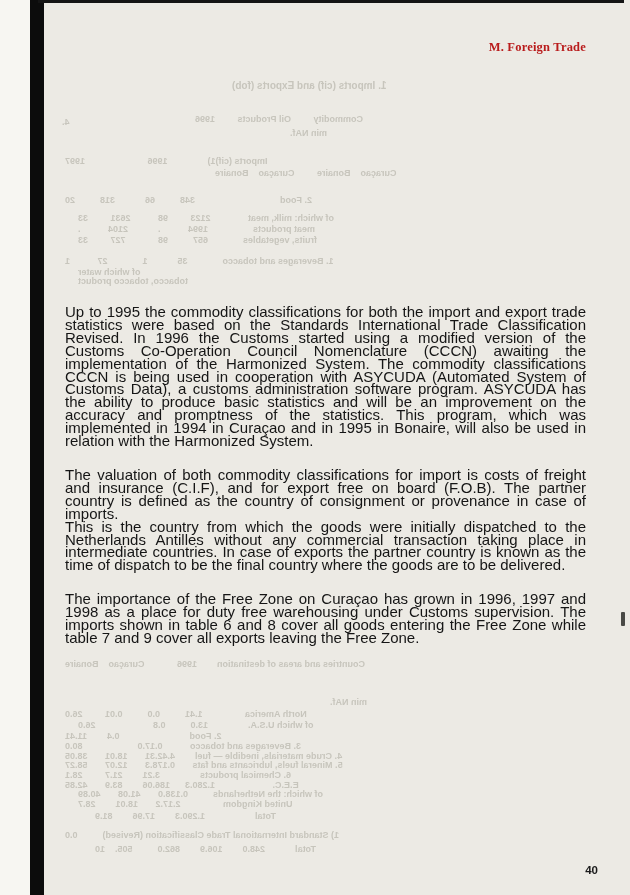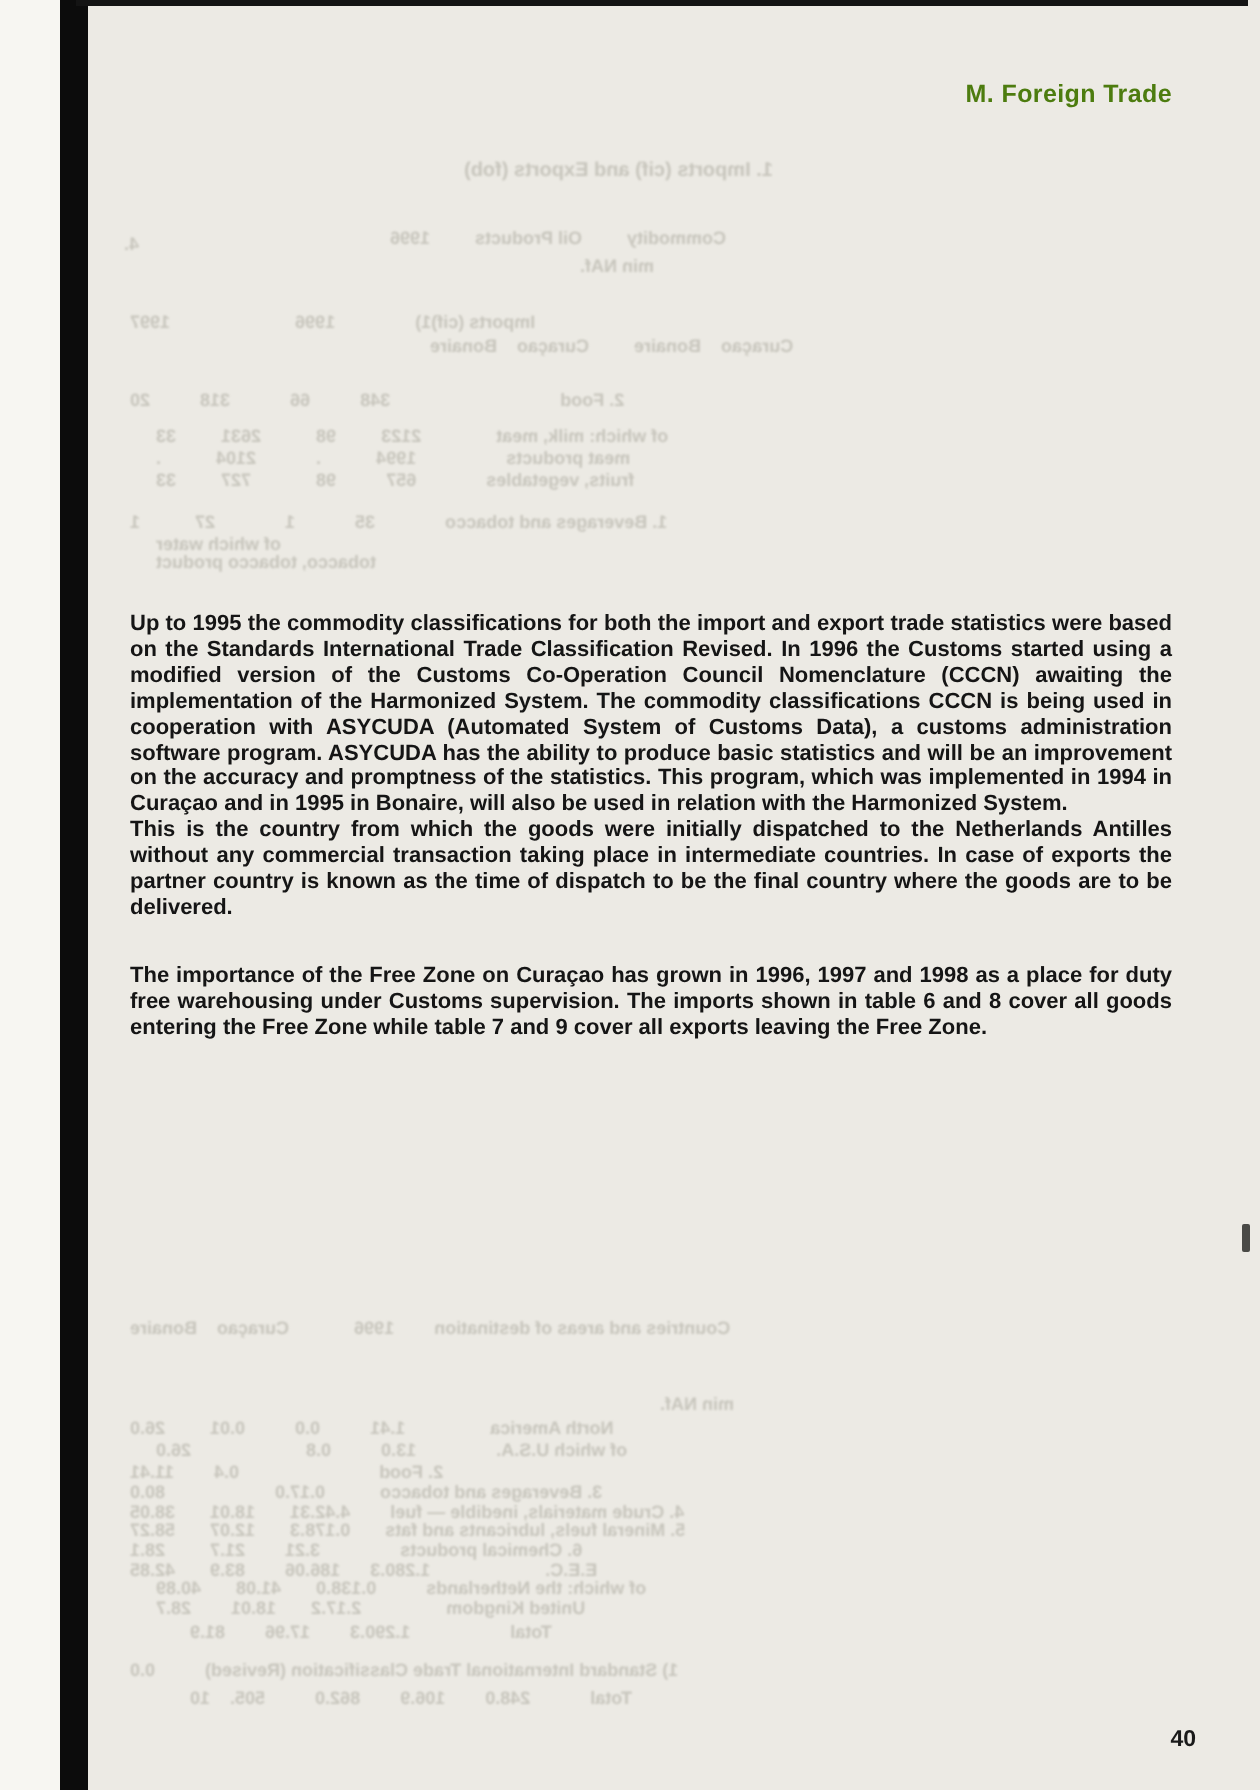--- a/index.html
+++ b/index.html
@@ -17,27 +17,28 @@
   .binding-bar {
     position:absolute; left:30px; top:0; width:14px; height:100%;
     background:#0c0c0c;
   }
   .top-edge {
     position:absolute; left:38px; top:0; width:586px; height:3px;
     background:#141414;
   }
   .header-title {
     position:absolute; top:40px; right:44px;
-    font-size:12.5px; font-weight:bold; color:#4d7c0f;
+    font-size:12.5px; font-weight:bold; color:#b91c1c;
     letter-spacing:0.2px;
+    font-family:Liberation Serif, serif;
   }
   .body-text {
     position:absolute; left:65px; top:306px; width:521px;
-    color:#151515; font-weight:bold;
-    font-size:11px; line-height:12.9px;
+    color:#151515; font-weight:normal;
+    font-size:15px; line-height:12.9px;
     text-align:justify;
   }
   .body-text p { margin:0; }
   .body-text p.gap { margin-top:21px; }
   .page-number {
     position:absolute; top:864px; right:32px;
     font-size:11.5px; font-weight:bold; color:#1a1a1a;
   }
   
   .ghost-line {
@@ -93,19 +94,20 @@
   <span class="ghost-line" style="left:78px;  top:789px;">of which: the Netherlands          0.138.0       41.08       40.89</span>
   <span class="ghost-line" style="left:78px;  top:799px;">United Kingdom                 2.17.2       18.01        28.7</span>
   <span class="ghost-line" style="left:95px;  top:811px;">Total                    1.290.3        17.96        81.9</span>
   <span class="ghost-line" style="left:65px;  top:830px;">1) Standard International Trade Classification (Revised)          0.0</span>
   <span class="ghost-line" style="left:95px;  top:844px;">Total            248.0        106.9        862.0          505.    10</span>
 
   <div class="header-title">M. Foreign Trade</div>
 
   <div class="body-text">
     <p>Up to 1995 the commodity classifications for both the import and export trade statistics were based on the Standards International Trade Classification Revised. In 1996 the Customs started using a modified version of the Customs Co-Operation Council Nomenclature (CCCN) awaiting the implementation of the Harmonized System. The commodity classifications CCCN is being used in cooperation with ASYCUDA (Automated System of Customs Data), a customs administration software program. ASYCUDA has the ability to produce basic statistics and will be an improvement on the accuracy and promptness of the statistics. This program, which was implemented in 1994 in Curaçao and in 1995 in Bonaire, will also be used in relation with the Harmonized System.</p>
+    <p class="gap">The valuation of both commodity classifications for import is costs of freight and insurance (C.I.F), and for export free on board (F.O.B). The partner country is defined as the country of consignment or provenance in case of imports.</p>
     <p>This is the country from which the goods were initially dispatched to the Netherlands Antilles without any commercial transaction taking place in intermediate countries. In case of exports the partner country is known as the time of dispatch to be the final country where the goods are to be delivered.</p>
     <p class="gap">The importance of the Free Zone on Curaçao has grown in 1996, 1997 and 1998 as a place for duty free warehousing under Customs supervision. The imports shown in table 6 and 8 cover all goods entering the Free Zone while table 7 and 9 cover all exports leaving the Free Zone.</p>
   </div>
 
   <div class="page-number">40</div>
 
 </div>
 
 </body></html>

